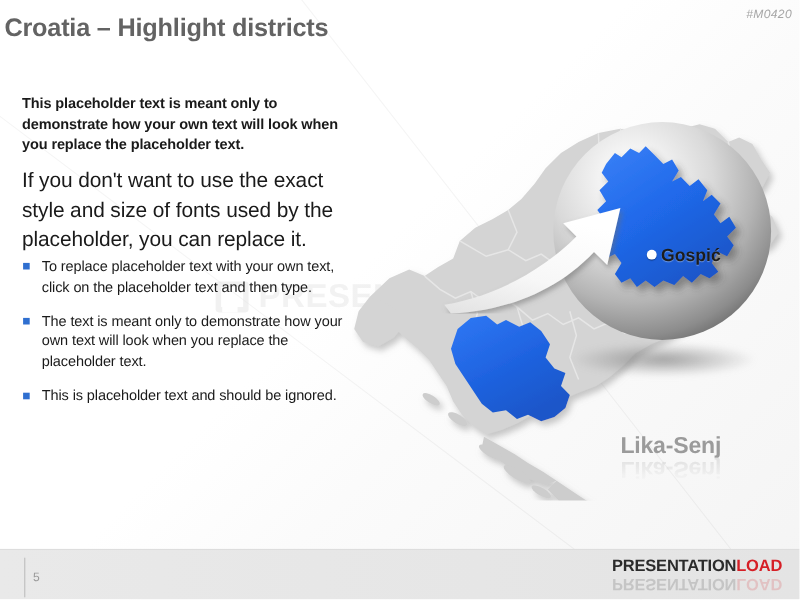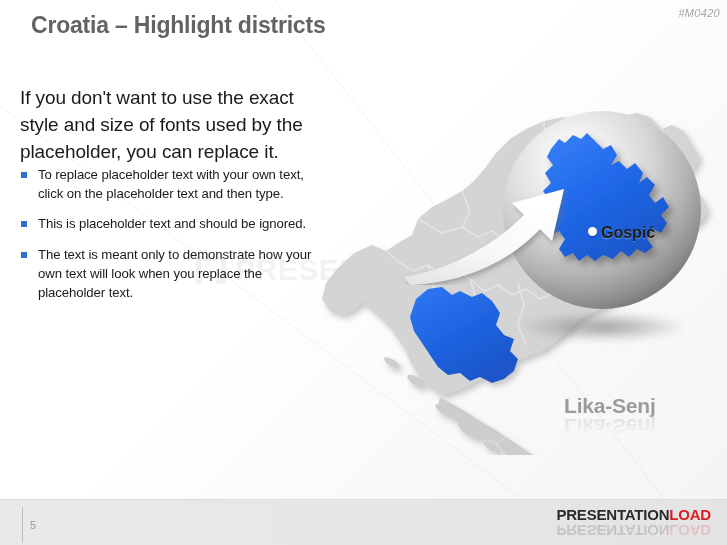--- a/index.html
+++ b/index.html
@@ -20,21 +20,21 @@
     width: 1100px; height: 1px;
     background: rgba(0,0,0,0.045);
     transform-origin: 0 0;
     pointer-events: none;
   }
   .diag1 { left: -60px; top: 60px;  transform: rotate(37deg); }
   .diag2 { left: 150px; top: -160px; transform: rotate(52deg); }
 
   
   #page-title {
-    position: absolute; left: 31px; top: 12px;
+    position: absolute; left: 4px; top: 12px;
     font-size: 23px; font-weight: bold; color: #636363;
     letter-spacing: -0.2px;
   }
   #doc-code {
     position: absolute; right: 7px; top: 7px;
     font-size: 11px; color: #a6a6a6; letter-spacing: 0.3px; font-style: italic;
   }
 
   
   #text-col {
@@ -277,33 +277,34 @@
       </filter>
     </defs>
     <path d="M4,102 C44,96 90,74 124,40 L112,28 L164,14 L152,66 L140,54
              C104,92 56,108 10,110 Z" fill="url(#arrGrad)" filter="url(#arrdrop)"></path>
   </svg>
 
   <div id="district-label">Lika-Senj</div>
   <div id="district-label-reflect">Lika-Senj</div>
 
   <div id="text-col">
+    <div class="lead">This placeholder text is meant only to demonstrate how your own text will look when you replace the placeholder text.</div>
     <div class="para">If you don't want to use the exact style and size of fonts used by the placeholder, you can replace it.</div>
     <ul class="bullets">
       <li>
         <span class="marker"></span>
         <span>To replace placeholder text with your own text, click on the placeholder text and then type.</span>
       </li>
       <li>
         <span class="marker"></span>
-        <span>This is placeholder text and should be ignored.</span>
+        <span>The text is meant only to demonstrate how your own text will look when you replace the placeholder text.</span>
       </li>
       <li>
         <span class="marker"></span>
-        <span>The text is meant only to demonstrate how your own text will look when you replace the placeholder text.</span>
+        <span>This is placeholder text and should be ignored.</span>
       </li>
     </ul>
   </div>
 
   <div id="footer-rule"></div>
   <div id="footer-band"></div>
   <div id="page-divider"></div>
   <div id="page-number">5</div>
   <div id="brand">
     <span class="b1">PRESENTATION</span><span class="b2">LOAD</span>

